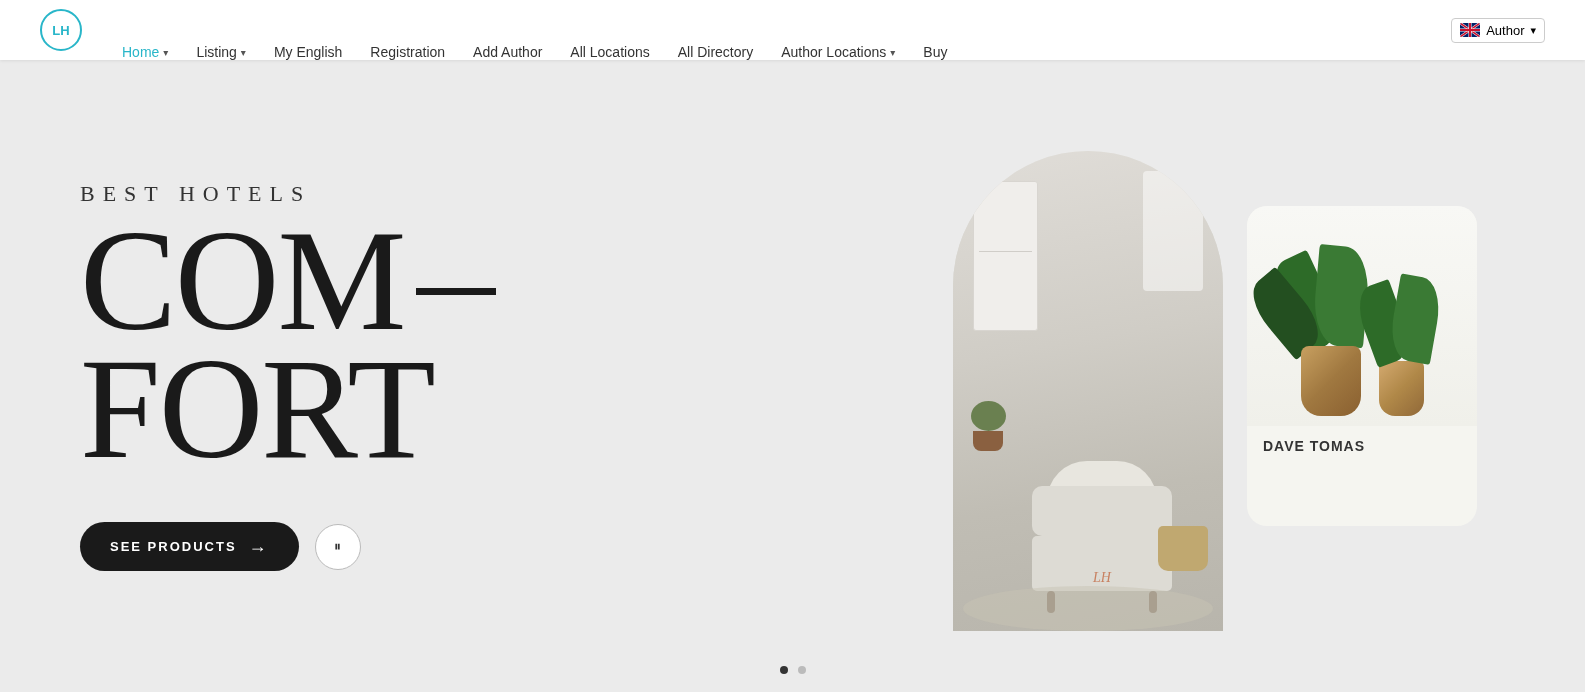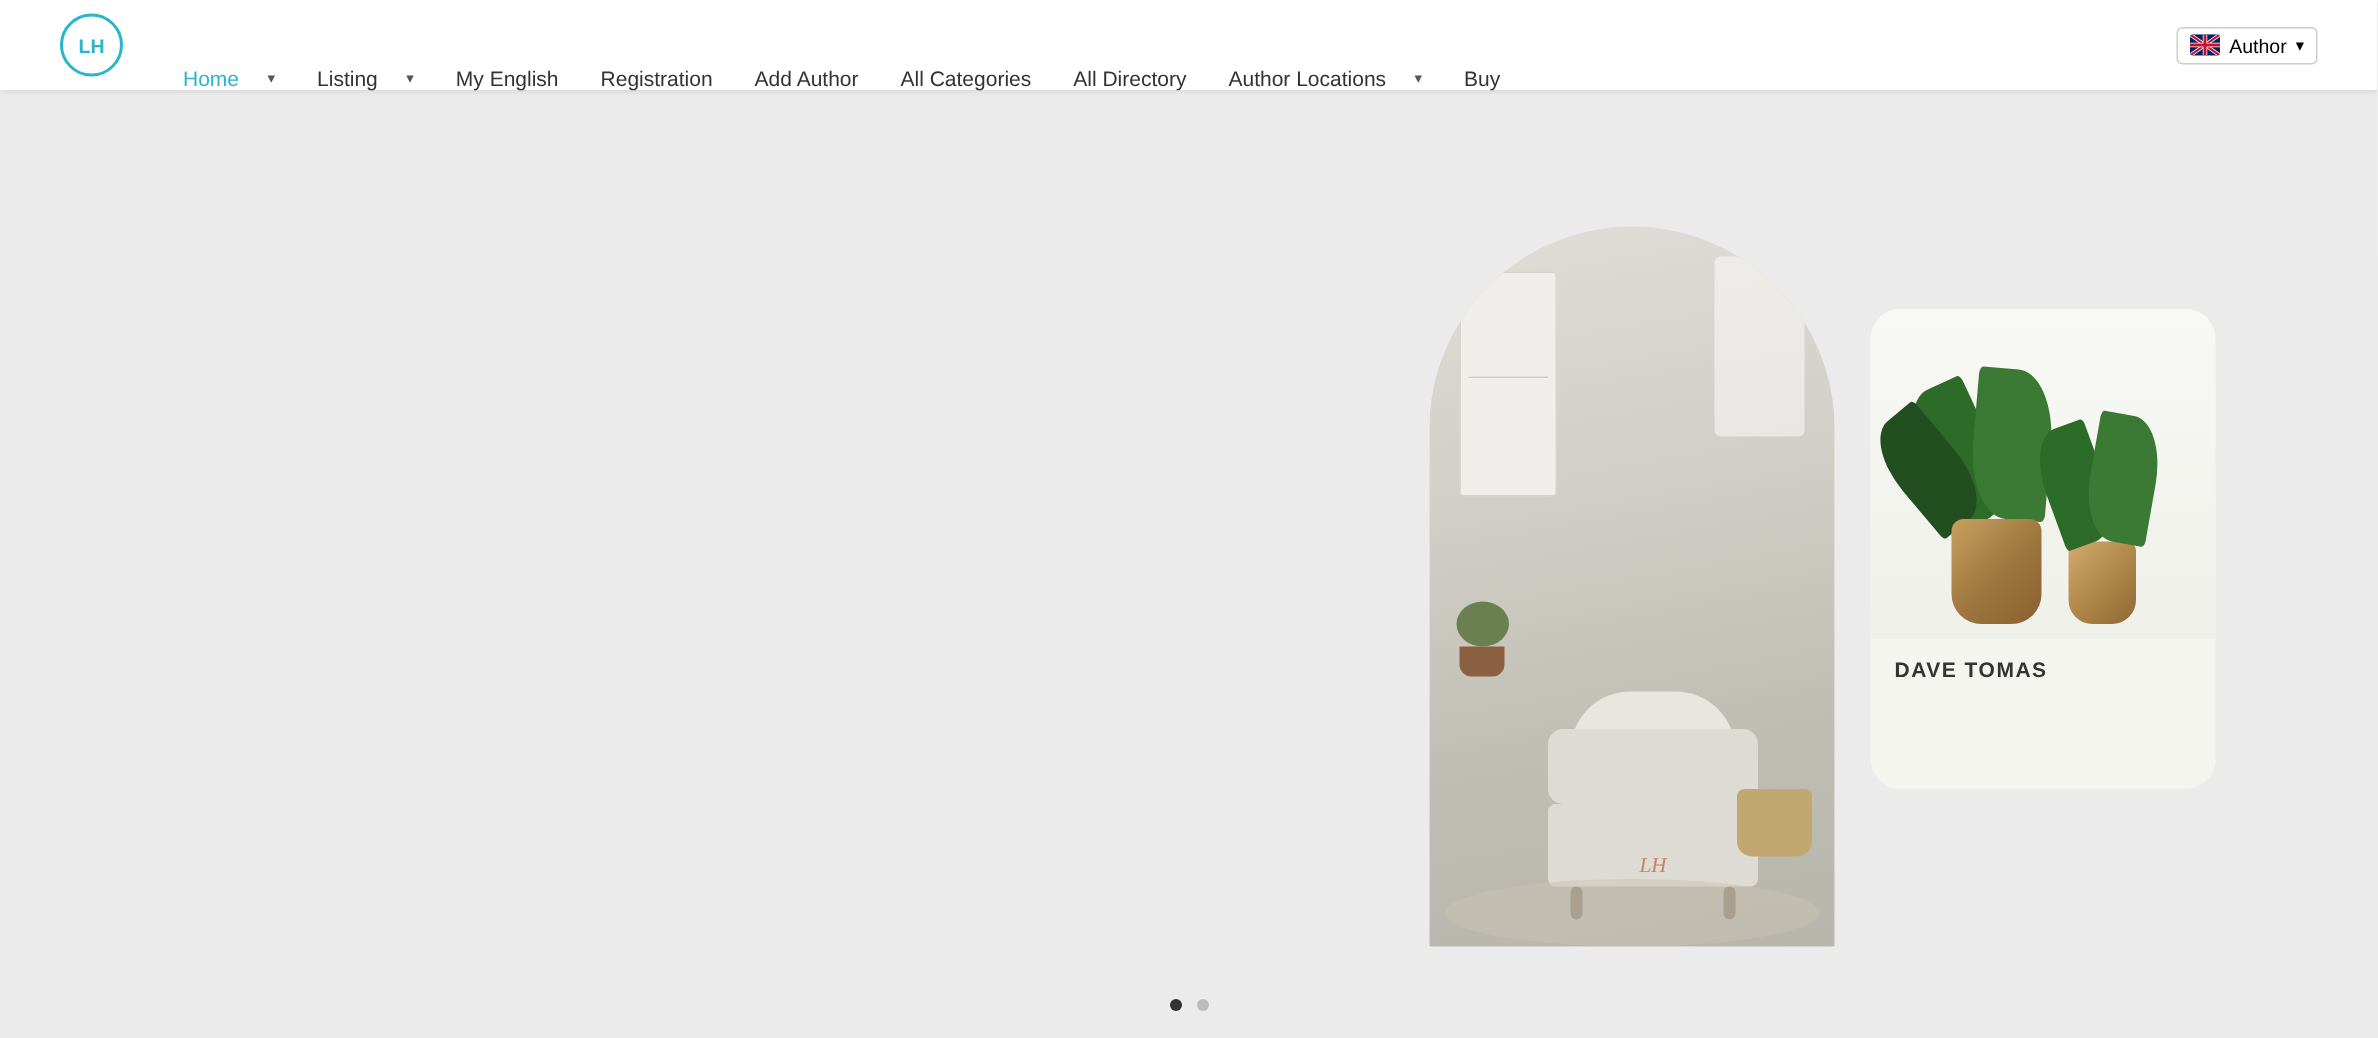--- a/index.html
+++ b/index.html
@@ -37,21 +37,21 @@
       gap: 28px;
       flex: 1;
     }
     .nav-item {
       font-family: sans-serif;
       font-size: 14px;
       color: #333;
       cursor: pointer;
       display: flex;
       align-items: center;
-      gap: 19px;
+      gap: 4px;
       text-decoration: none;
       white-space: nowrap;
       margin-top: 44px;
     }
     .nav-item.active { color: #29b6c9; }
     .chevron {
       font-size: 10px;
       color: #555;
     }
     .lang-select {
@@ -293,21 +293,21 @@
     <a class="nav-item">
       <span>My English</span>
     </a>
     <a class="nav-item">
       <span>Registration</span>
     </a>
     <a class="nav-item">
       <span>Add Author</span>
     </a>
     <a class="nav-item">
-      <span>All Categories</span>
+      <span>All Locations</span>
     </a>
     <a class="nav-item">
       <span>All Directory</span>
     </a>
     <a class="nav-item">
       <span>Author Locations</span>
       <span class="chevron">▾</span>
     </a>
     <a class="nav-item">
       <span>Buy</span>
@@ -327,20 +327,36 @@
         <rect x="9" y="0" width="2" height="14" fill="#C8102E"></rect>
       </svg>
     </div>
     <span>Author</span>
     <span style="font-size:11px;">▾</span>
   </div>
 </header>
 
 <section class="hero">
 
+  <div class="hero-text">
+    <p class="best-hotels">BEST HOTELS</p>
+    <div class="comfort-text">
+      <span class="comfort-line1">COM<span style="display:inline-block;width:80px;height:7px;background:#1a1a1a;vertical-align:middle;margin-left:12px;margin-bottom:8px;"></span></span>
+      <span class="comfort-line2">FORT</span>
+    </div>
+    <div class="btn-row">
+      <button class="see-products-btn">
+        <span>SEE PRODUCTS</span>
+        <span class="arrow-icon">→</span>
+      </button>
+      <button class="pause-btn">
+        <span>⏸</span>
+      </button>
+    </div>
+  </div>
 
   <div class="hero-images">
 
     <div class="img-main">
       <div class="room-scene">
 
         <div style="position:absolute;top:0;left:0;right:0;bottom:0;background:linear-gradient(170deg,#e0ddd8 0%,#d0cdc6 40%,#c0bdb4 70%,#b8b5ac 100%);"></div>
 
         <div style="position:absolute;top:20px;right:20px;width:60px;height:120px;background:rgba(255,255,255,0.5);border-radius:4px;"></div>
 

